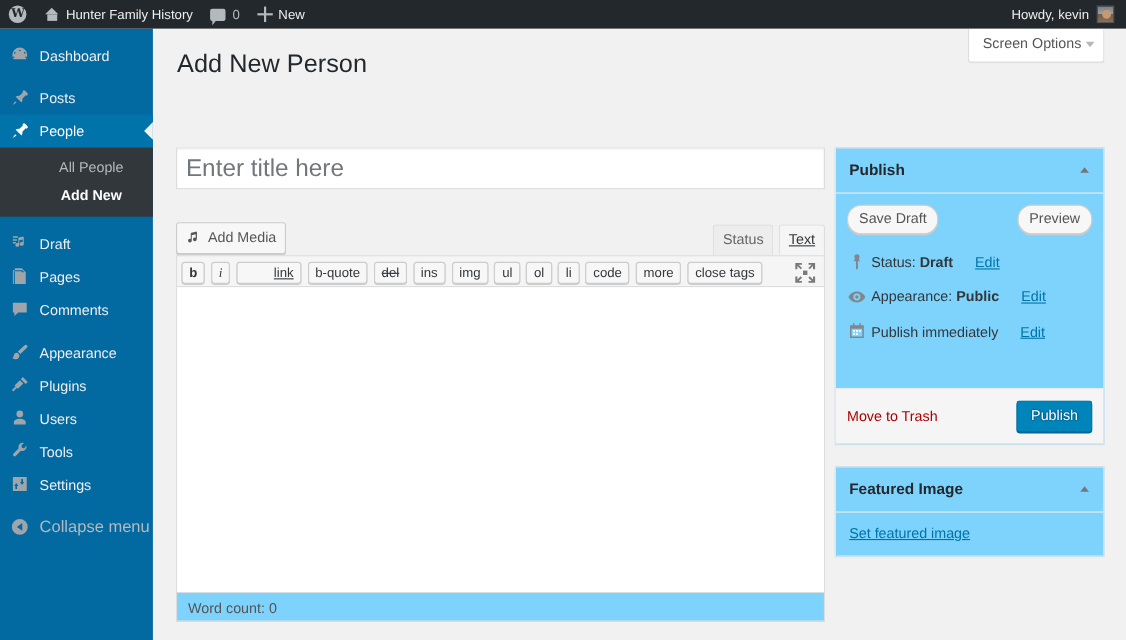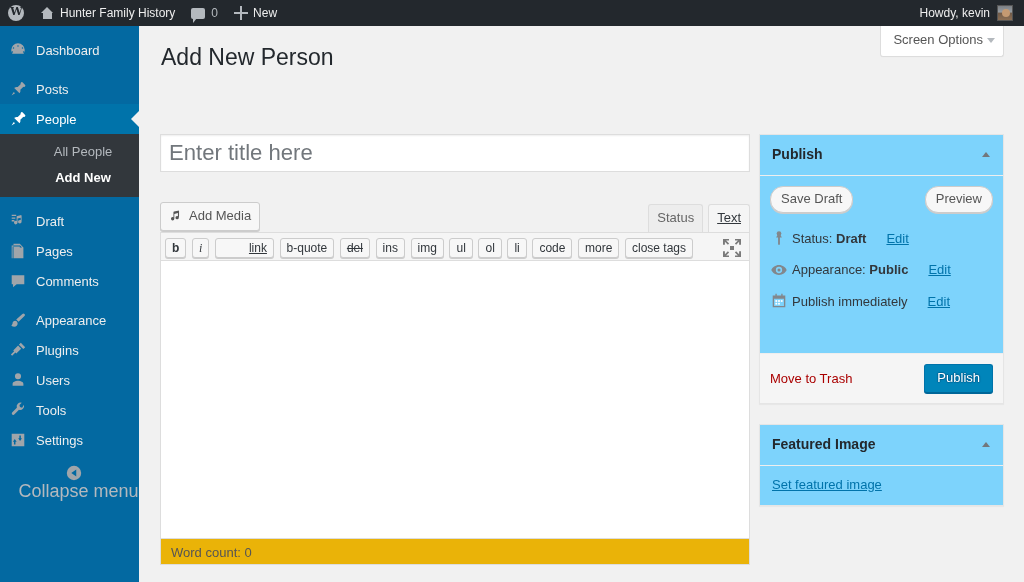--- a/index.html
+++ b/index.html
@@ -186,21 +186,21 @@
     position: relative;
     flex: 0 0 18px;
     color: #a0a5aa;
     font-size: 15px;
     line-height: 18px;
     text-align: center;
   }
   .menu-item.current .mi-icon, .menu-item:hover .mi-icon { color: #fff; }
   .mi-icon svg { display: block; width: 18px; height: 18px; fill: currentColor; }
 
-  .collapse-item { color: #b4b9be; font-size: 18px; flex-direction: column; }
+  .collapse-item { color: #b4b9be; font-size: 15px; }
   .collapse-item .mi-icon { font-size: 14px; }
 
   
   #wpbody {
     position: absolute;
     top: 26px; left: 139px;
     width: 885px; height: 556px;
     background: #f1f1f1;
   }
 
@@ -381,21 +381,21 @@
     padding: 10px;
     font-family: "Liberation Mono", monospace;
     font-size: 13px;
     background: #fff;
     color: #32373c;
   }
 
   #post-status-info {
     border: 1px solid #ddd;
     border-top: none;
-    background: #eab308;
+    background: #7dd3fc;
     padding: 7px 10px;
     font-size: 13px;
     color: #555;
     line-height: 1;
     height: 26px;
   }
 
   
   .postbox {
     background: #7dd3fc;

